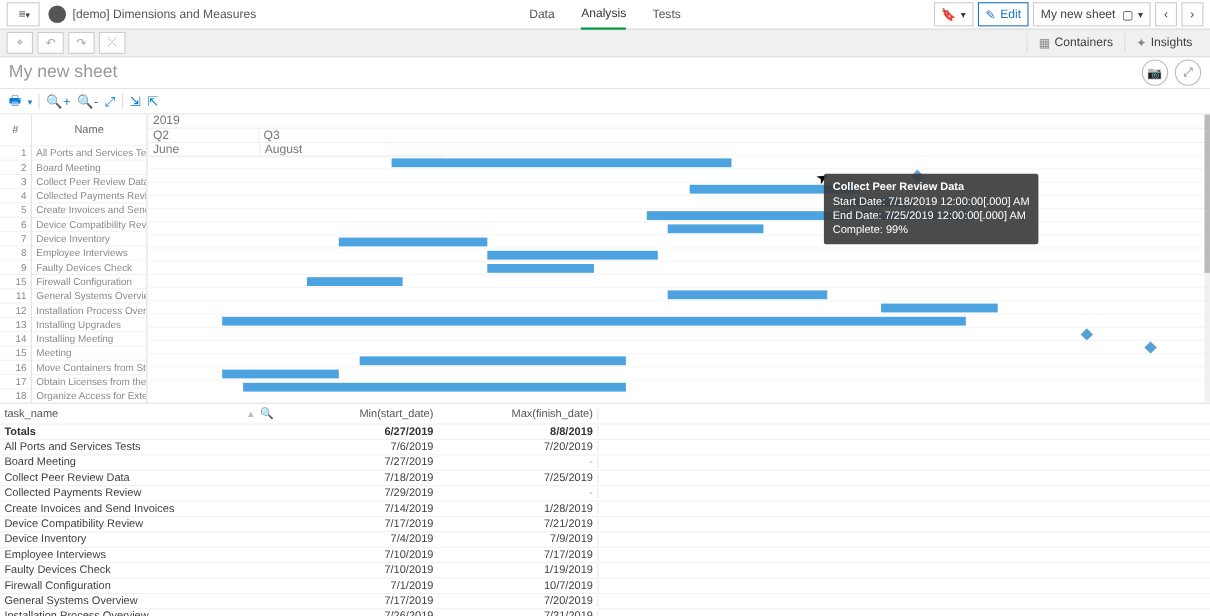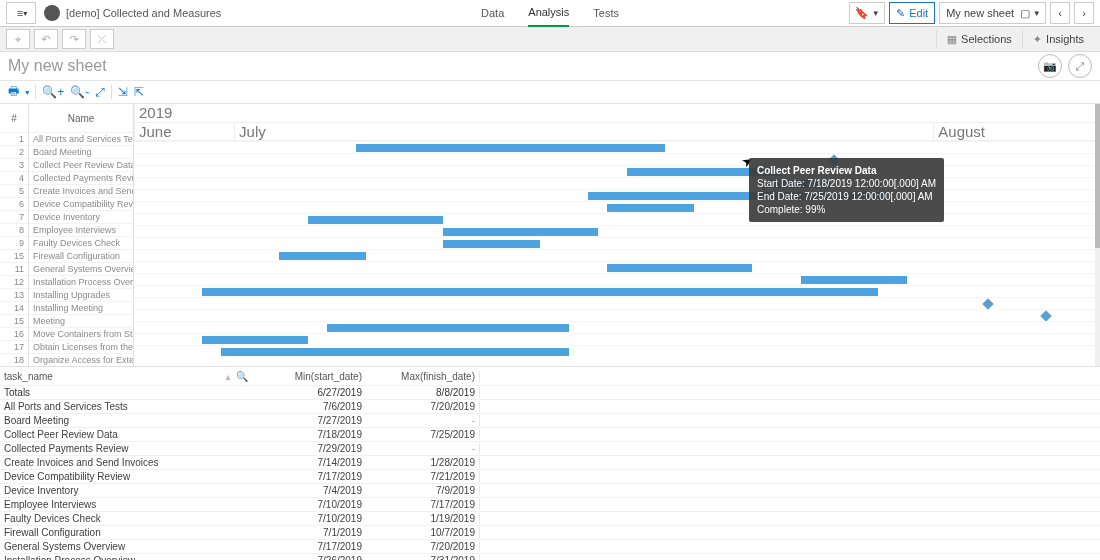--- a/index.html
+++ b/index.html
@@ -186,21 +186,21 @@
   position:relative;
   overflow:hidden;
 }
 .time-head {
   height:37px;
   display:flex; flex-direction:column;
 }
 .time-head .tier {
   flex:1;
   display:flex;
-  font-size:15px; color:#777;
+  font-size:11px; color:#777;
 }
 .time-head .tier div {
   border-left: 1px solid #eee;
   border-bottom: 1px solid #eee;
   padding-left: 4px;
   display:flex; align-items:center;
 }
 .yearcell { width: 100%; }
 .qcell { position:relative; }
 .mcell { position:relative; }
@@ -264,41 +264,42 @@
 .table {
   height: 196px;
   overflow:hidden;
   font-size:10px;
 }
 .trow {
   display:flex;
   height: 13px;
   align-items:center;
   border-bottom: 1px solid #f0f0f0;
+  gap: 32px;
 }
 .trow.header { font-size:10px; color:#555; height:18px; background:#fff; }
-.trow.totals { font-weight:normal; color:#333; }
+.trow.totals { font-weight:bold; color:#333; }
 .tcell { overflow:hidden; white-space:nowrap; padding: 0 4px; }
 .tcell.name { width: 245px; }
 .tcell.minc { width: 105px; text-align:right; }
 .tcell.maxc { width: 105px; text-align:right; border-right:1px solid #e8e8e8; }
 .tcell .dash { color:#aaa; margin-left:4px;}
 .hdr-controls { color:#bbb; font-size:10px; margin-left:auto; display:flex; gap:6px; align-items:center; }
 
 </style>
 </head>
 <body>
 
 <div class="topbar">
   <div class="hamburger">
       <span>≡</span>
       <span style="font-size:8px;margin-left:2px;">▾</span>
     </div>
   <div class="app-icon"></div>
-  <div class="app-title">[demo] Collected and Measures</div>
+  <div class="app-title">[demo] Dimensions and Measures</div>
 
   <div class="topbar-center">
     <div class="tab">Data</div>
     <div class="tab active">Analysis</div>
     <div class="tab">Tests</div>
   </div>
 
   <div class="topbar-right">
     <div class="tbtn">
       <span>🔖</span>
@@ -319,21 +320,21 @@
 </div>
 
 <div class="selbar">
   <div class="selbtn">⌖</div>
   <div class="selbtn">↶</div>
   <div class="selbtn">↷</div>
   <div class="selbtn">⤫</div>
   <div class="selbar-right">
     <div class="sbtn">
       <span class="ico">▦</span>
-      <span>Selections</span>
+      <span>Containers</span>
     </div>
     <div class="sbtn">
       <span class="ico">✦</span>
       <span>Insights</span>
     </div>
   </div>
 </div>
 
 <div class="sheetrow">
   <div class="sheet-title">My new sheet</div>
@@ -407,22 +408,25 @@
           <div class="gantt-row">Organize Access for External Audit Too</div>
         </div>
     </div>
   </div>
   <div class="gantt-right">
     <div class="time-head">
       <div class="tier">
           <div class="yearcell">2019</div>
         </div>
       <div class="tier">
+        <div class="qcell" style="width:10%">Q2</div>
+        <div class="qcell" style="width:90%">Q3</div>
+      </div>
+      <div class="tier">
         <div class="mcell" style="width:10%">June</div>
-        <div class="mcell" style="width:73%">July</div>
         <div class="mcell" style="width:17%">August</div>
       </div>
     </div>
     <div class="gantt-body" id="gantt-body">
         <div class="g-row" style="top: 0px;">
           <div class="bar" style="left: 23%; width: 32%;"></div>
         </div>
         <div class="g-row" style="top: 12px;">
           <div class="diamond" style="left: 72%;"></div>
         </div>

